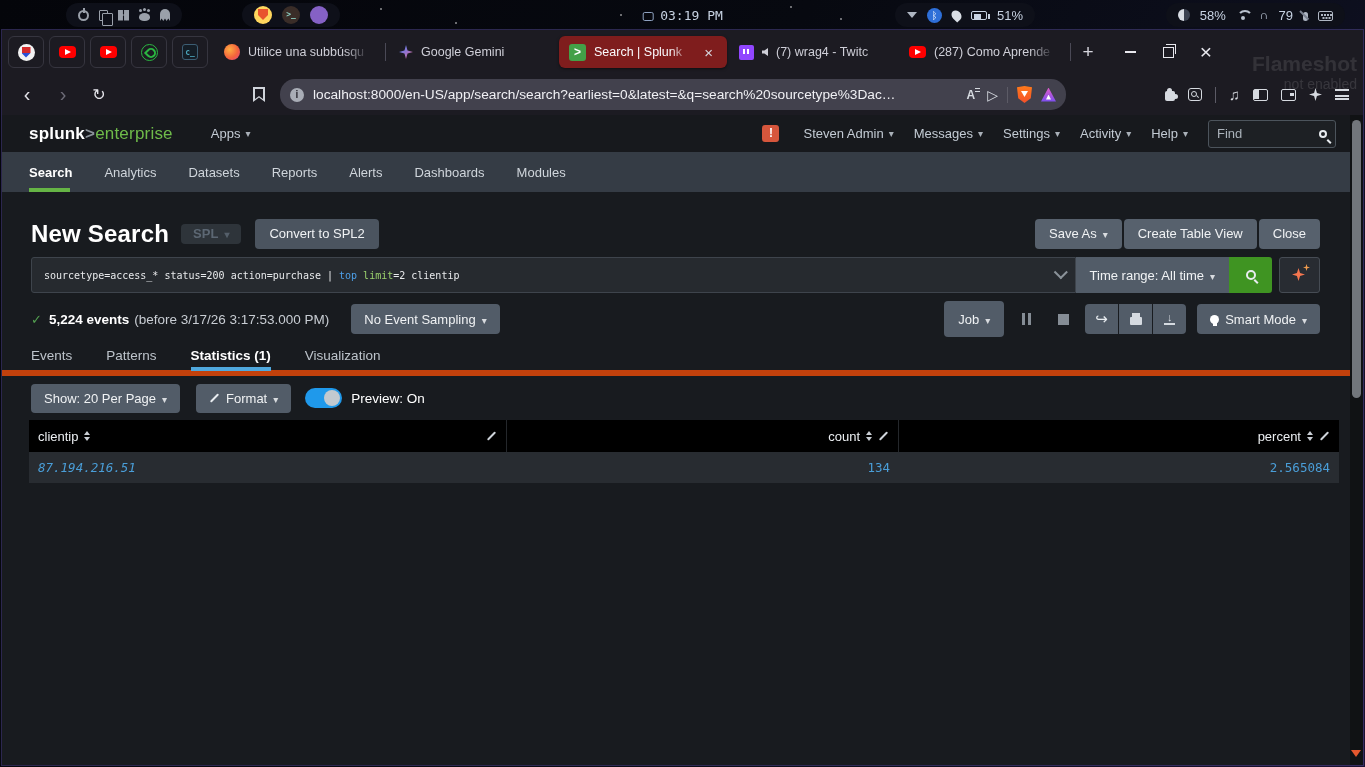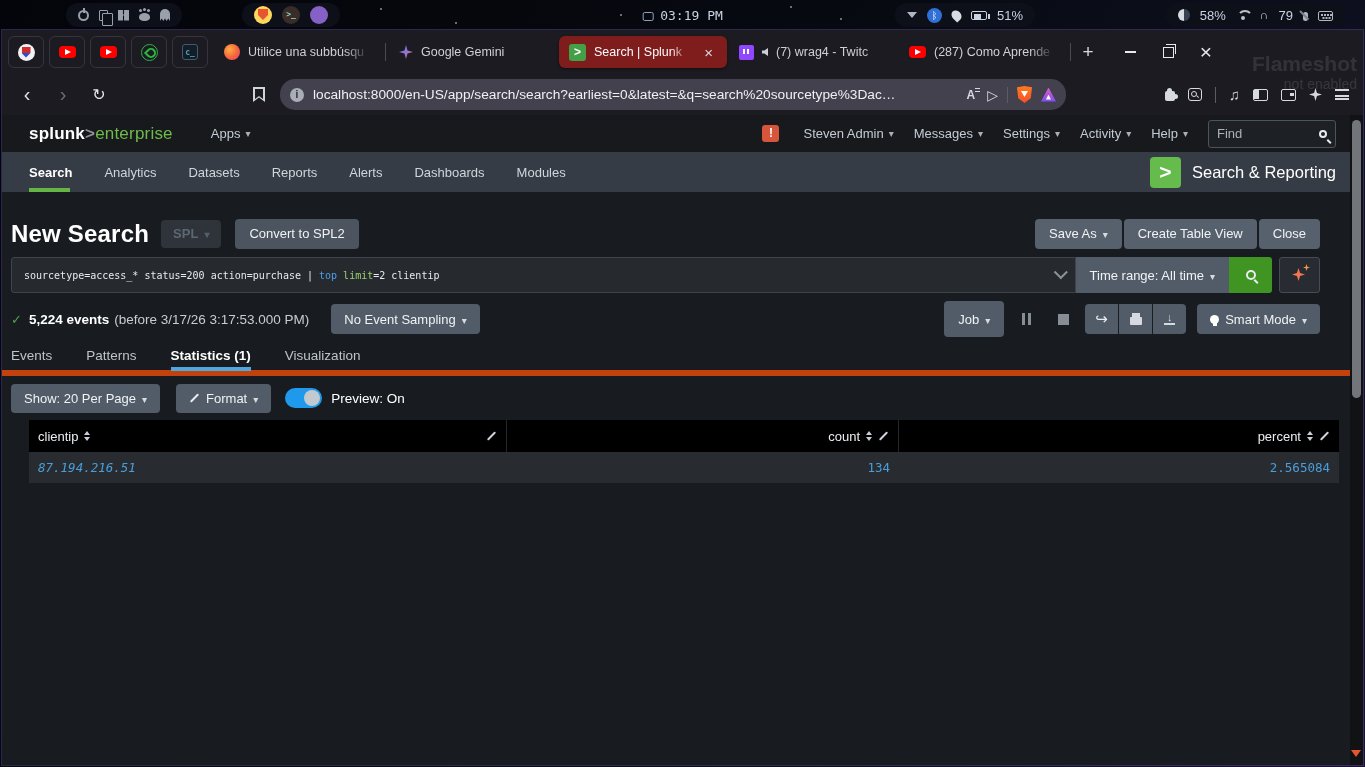--- a/index.html
+++ b/index.html
@@ -154,26 +154,26 @@
   .appnav .nav-item { display:flex; align-items:center; padding:0 16px; position:relative; }
   .appnav .nav-item:first-child { padding-left:0; }
   .appnav .nav-item.active { color:#fff; font-weight:bold; }
   .appnav .nav-item.active::after { content:""; position:absolute; left:0; right:18px; bottom:0; height:4px; background:#65b445; }
   .appbar-right { margin-left:auto; display:flex; align-items:center; gap:11px; }
   .applogo { width:31px; height:31px; background:#65bb4b; border-radius:4px; color:#fff; font:800 21px "Liberation Sans",sans-serif; text-align:center; line-height:29px; }
   .applogo::after { content:">"; }
   .appname { color:#fff; font-size:16.5px; }
 
   .content { position:relative; }
-  .row-pad { padding-left:9px; padding-right:43px; }
+  .row-pad { padding-left:29px; padding-right:43px; }
 
   .head-row { display:flex; align-items:center; padding-top:21px; height:62px; }
   .page-title { color:#fff; font-size:24px; font-weight:bold; letter-spacing:.2px; }
   .btn { display:inline-flex; align-items:center; justify-content:center; gap:6px; border-radius:4px; color:#f0f2f4; font-size:13px; border:none; }
-  .btn-spl { height:28px; padding:0 12px; background:#2e343a; color:#5c6773; margin-left:12px; font-weight:bold; }
+  .btn-spl { height:20px; padding:0 12px; background:#2e343a; color:#5c6773; margin-left:12px; font-weight:bold; }
   .btn-spl .caret::after{ color:#5c6773; }
   .btn-convert { height:30px; padding:0 14px; background:#4b545f; margin-left:14px; }
   .head-actions { margin-left:auto; display:flex; gap:2px; }
   .btn-light { height:30px; padding:0 14px; background:#57616d; }
 
   .query-row { display:flex; height:36px; margin-top:3px; }
   .query-input { flex:1; background:#262a2f; border:1px solid #3e444c; border-radius:3px 0 0 3px; display:flex; align-items:center; padding:0 12px; font-family:"DejaVu Sans Mono",monospace; font-size:10px; color:#e8eaec; white-space:pre; overflow:hidden; }
   .kw-blue { color:#4d9fe8; }
   .kw-green { color:#9bd16d; }
   .q-chevron { margin-left:auto; width:10px; height:10px; border-right:2px solid #8a9299; border-bottom:2px solid #8a9299; transform:rotate(45deg) translateY(-4px); flex:none; }
@@ -422,24 +422,20 @@
           <span class="nav-item">
               <span>Alerts</span>
             </span>
           <span class="nav-item">
               <span>Dashboards</span>
             </span>
           <span class="nav-item">
               <span>Modules</span>
             </span>
         </div>
-        <div class="appbar-right">
-          <span class="applogo"></span>
-          <span class="appname">Search &amp; Reporting</span>
-        </div>
       </div>
 
       <div class="content">
 
         <div class="head-row row-pad">
           <span class="page-title">New Search</span>
           <span class="btn btn-spl">
               <span>SPL</span>
               <span class="caret"></span>
             </span>

